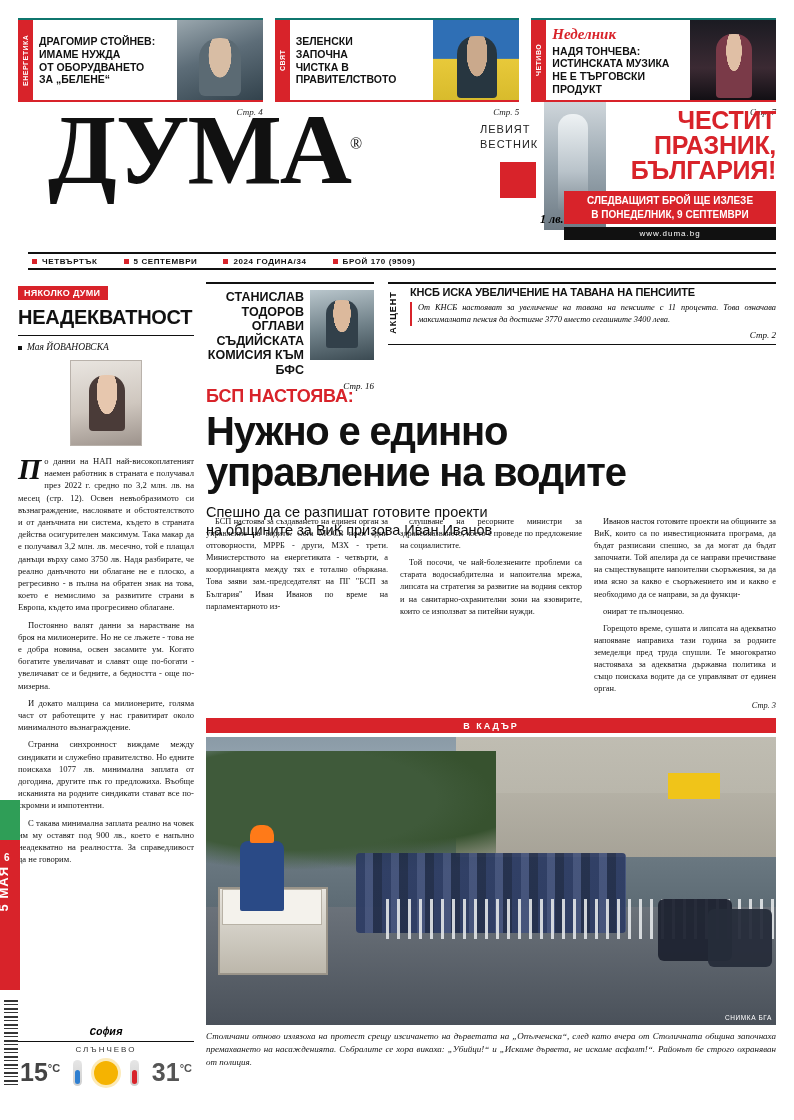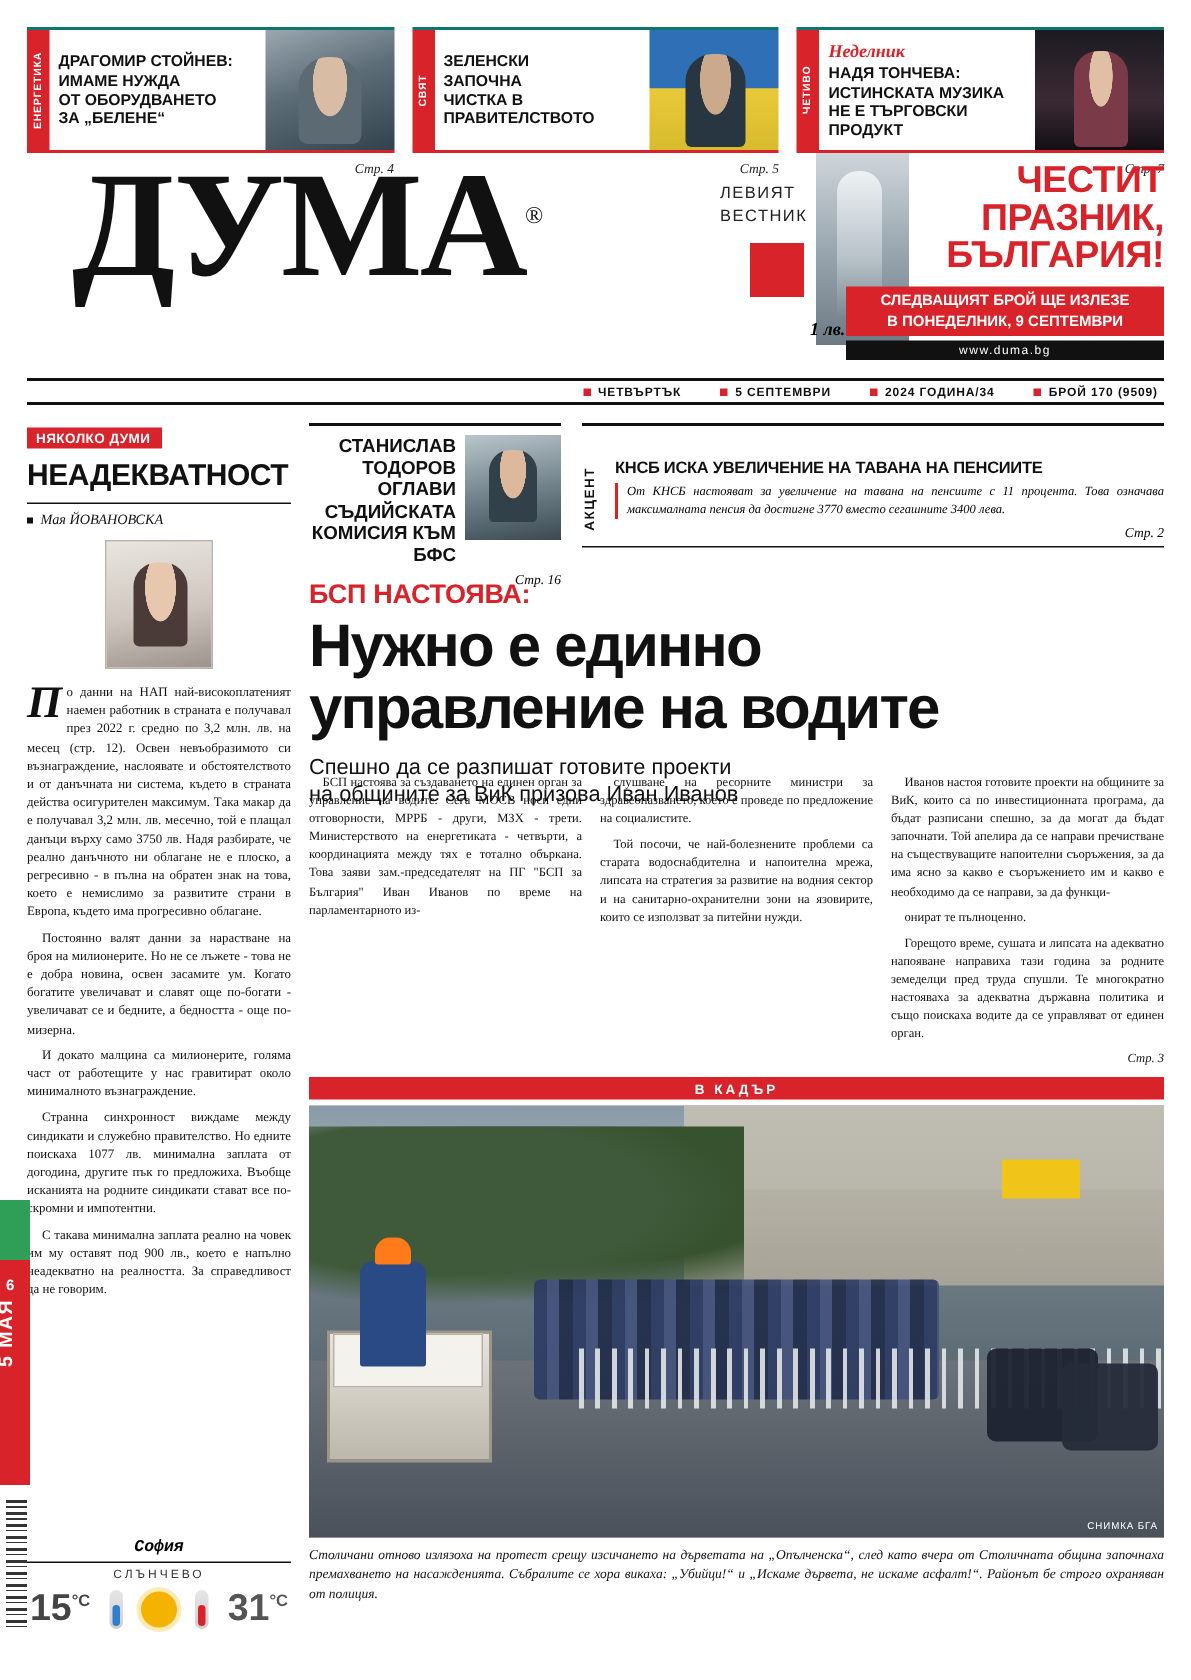--- a/index.html
+++ b/index.html
@@ -63,21 +63,21 @@
     display: flex;
     flex-direction: column;
     justify-content: center;
     text-transform: uppercase;
   }
   .teaser-text .ln { display: block; }
   .teaser-text .script-top {
     font-style: italic;
     font-family: "Liberation Serif", serif;
     text-transform: none;
-    font-size: 12px;
+    font-size: 15px;
     color: #d8232a;
     margin-bottom: 1px;
   }
   .teaser-photo {
     width: 86px;
     background: #2e3b45;
     position: relative;
     overflow: hidden;
   }
   .ph-1 { background: linear-gradient(160deg,#9aa7ae 0%,#5d6d78 45%,#32424c 100%); }
@@ -203,35 +203,34 @@
     left: 492px; top: 108px;
     font-family: "Liberation Serif", serif;
     font-weight: bold;
     font-style: italic;
     font-size: 12px;
   }
 
   
   .infobar {
     position: absolute;
-    top: 252px; left: 18px; right: 18px;
+    top: 252px; left: 28px; right: 18px;
     height: 18px;
     border-top: 2px solid #111;
     border-bottom: 2px solid #111;
     display: flex;
     align-items: center;
     gap: 26px;
     padding: 1px 4px;
     font-family: "Liberation Sans", sans-serif;
     font-size: 8px;
     font-weight: bold;
     letter-spacing: .6px;
     color: #111;
     text-transform: uppercase;
-    justify-content: flex-end;
   }
   .infobar span.bullet:before {
     content: "";
     display: inline-block;
     width: 5px; height: 5px;
     background: #d8232a;
     margin-right: 5px;
     vertical-align: middle;
   }
 
@@ -446,21 +445,21 @@
     font-style: italic;
     font-size: 9px;
   }
 
   
   .accent {
     position: absolute;
     top: 282px; left: 388px; right: 18px;
     border-top: 2px solid #111;
     border-bottom: 1px solid #111;
-    padding: 22px 0 4px 0;
+    padding: 2px 0 4px 0;
     display: flex;
   }
   .accent-tag {
     width: 16px;
     font-family: "Liberation Sans", sans-serif;
     font-size: 9px;
     font-weight: bold;
     letter-spacing: 1px;
     writing-mode: vertical-rl;
     transform: rotate(180deg);

